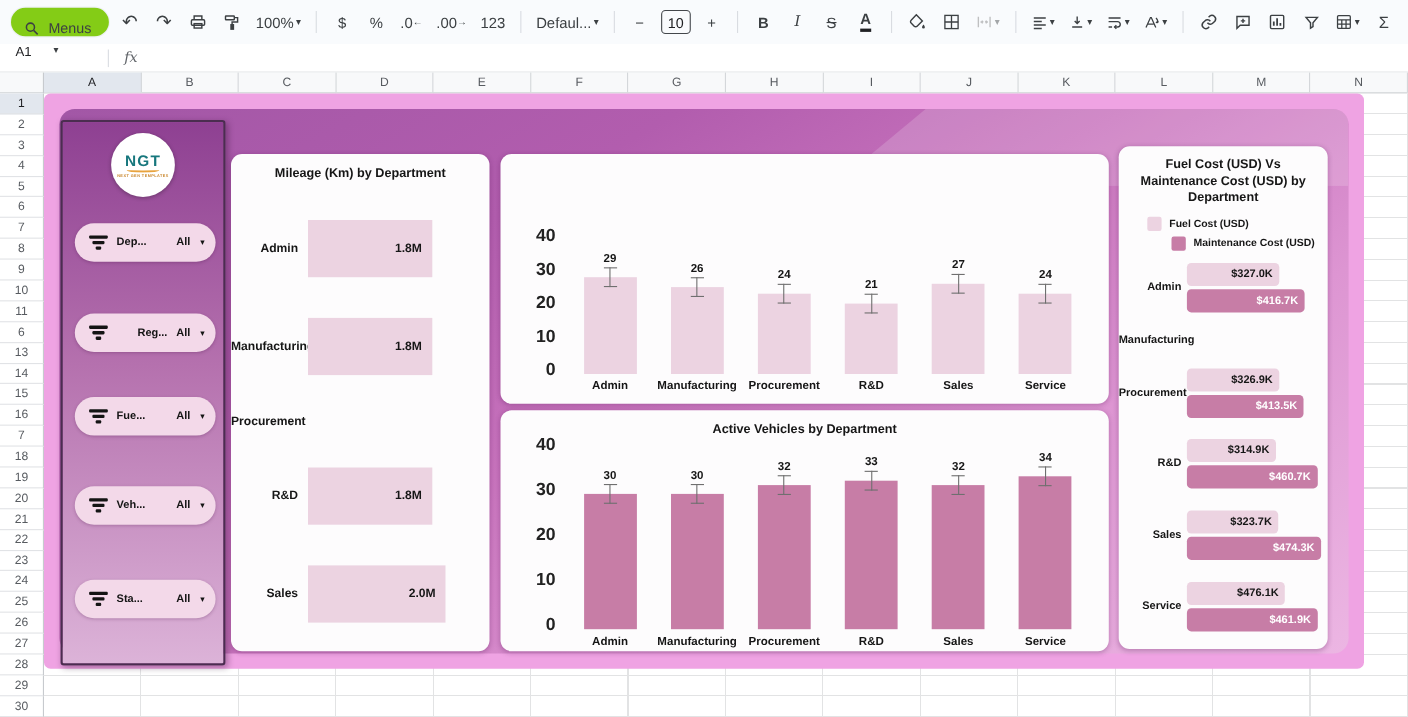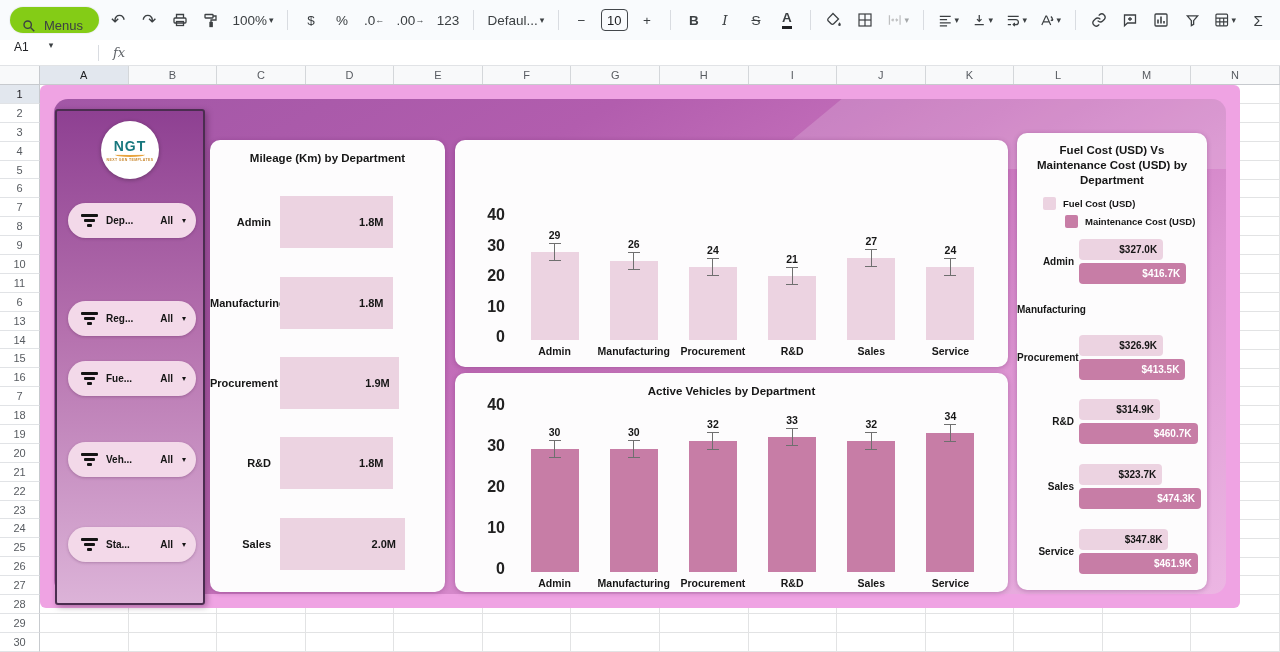--- a/index.html
+++ b/index.html
@@ -348,21 +348,21 @@
           <div class="fpill" style="top: 92px;">
             <span class="ficon">
               <span></span>
               <span></span>
               <span></span>
             </span>
             <span class="flabel">Dep...</span>
             <span class="fval">All</span>
             <span class="fdd">▾</span>
           </div>
-          <div class="fpill" style="top: 190px;">
+          <div class="fpill" style="top: 174px; text-align: right;">
             <span class="ficon">
               <span></span>
               <span></span>
               <span></span>
             </span>
             <span class="flabel">Reg...</span>
             <span class="fval">All</span>
             <span class="fdd">▾</span>
           </div>
           <div class="fpill" style="top: 250px;">
@@ -408,23 +408,20 @@
             </div>
           </div>
           <div class="mrow">
             <div class="mlabel">Manufacturing</div>
             <div class="mbararea">
               <div class="mbar" style="width: 90%;">1.8M</div>
             </div>
           </div>
           <div class="mrow">
             <div class="mlabel">Procurement</div>
-            <div class="mbararea">
-              <div class="mbar" style="width: 95%;">1.9M</div>
-            </div>
           </div>
           <div class="mrow">
             <div class="mlabel">R&amp;D</div>
             <div class="mbararea">
               <div class="mbar" style="width: 90%;">1.8M</div>
             </div>
           </div>
           <div class="mrow">
             <div class="mlabel">Sales</div>
             <div class="mbararea">
@@ -591,20 +588,20 @@
           <div class="fgroup">
             <div class="fglabel">Sales</div>
             <div class="fgbars">
               <div class="fbar fuel" style="width: 68.2479%;">$323.7K</div>
               <div class="fbar maint" style="width: 100%;">$474.3K</div>
             </div>
           </div>
           <div class="fgroup">
             <div class="fglabel">Service</div>
             <div class="fgbars">
-              <div class="fbar fuel" style="width: 73.3291%;">$347.8K</div>
+              <div class="fbar fuel" style="width: 73.3291%;">$476.1K</div>
               <div class="fbar maint" style="width: 97.3856%;">$461.9K</div>
             </div>
           </div>
         </div>
     </section>
   </div>
 </div>
 
 </body></html>

